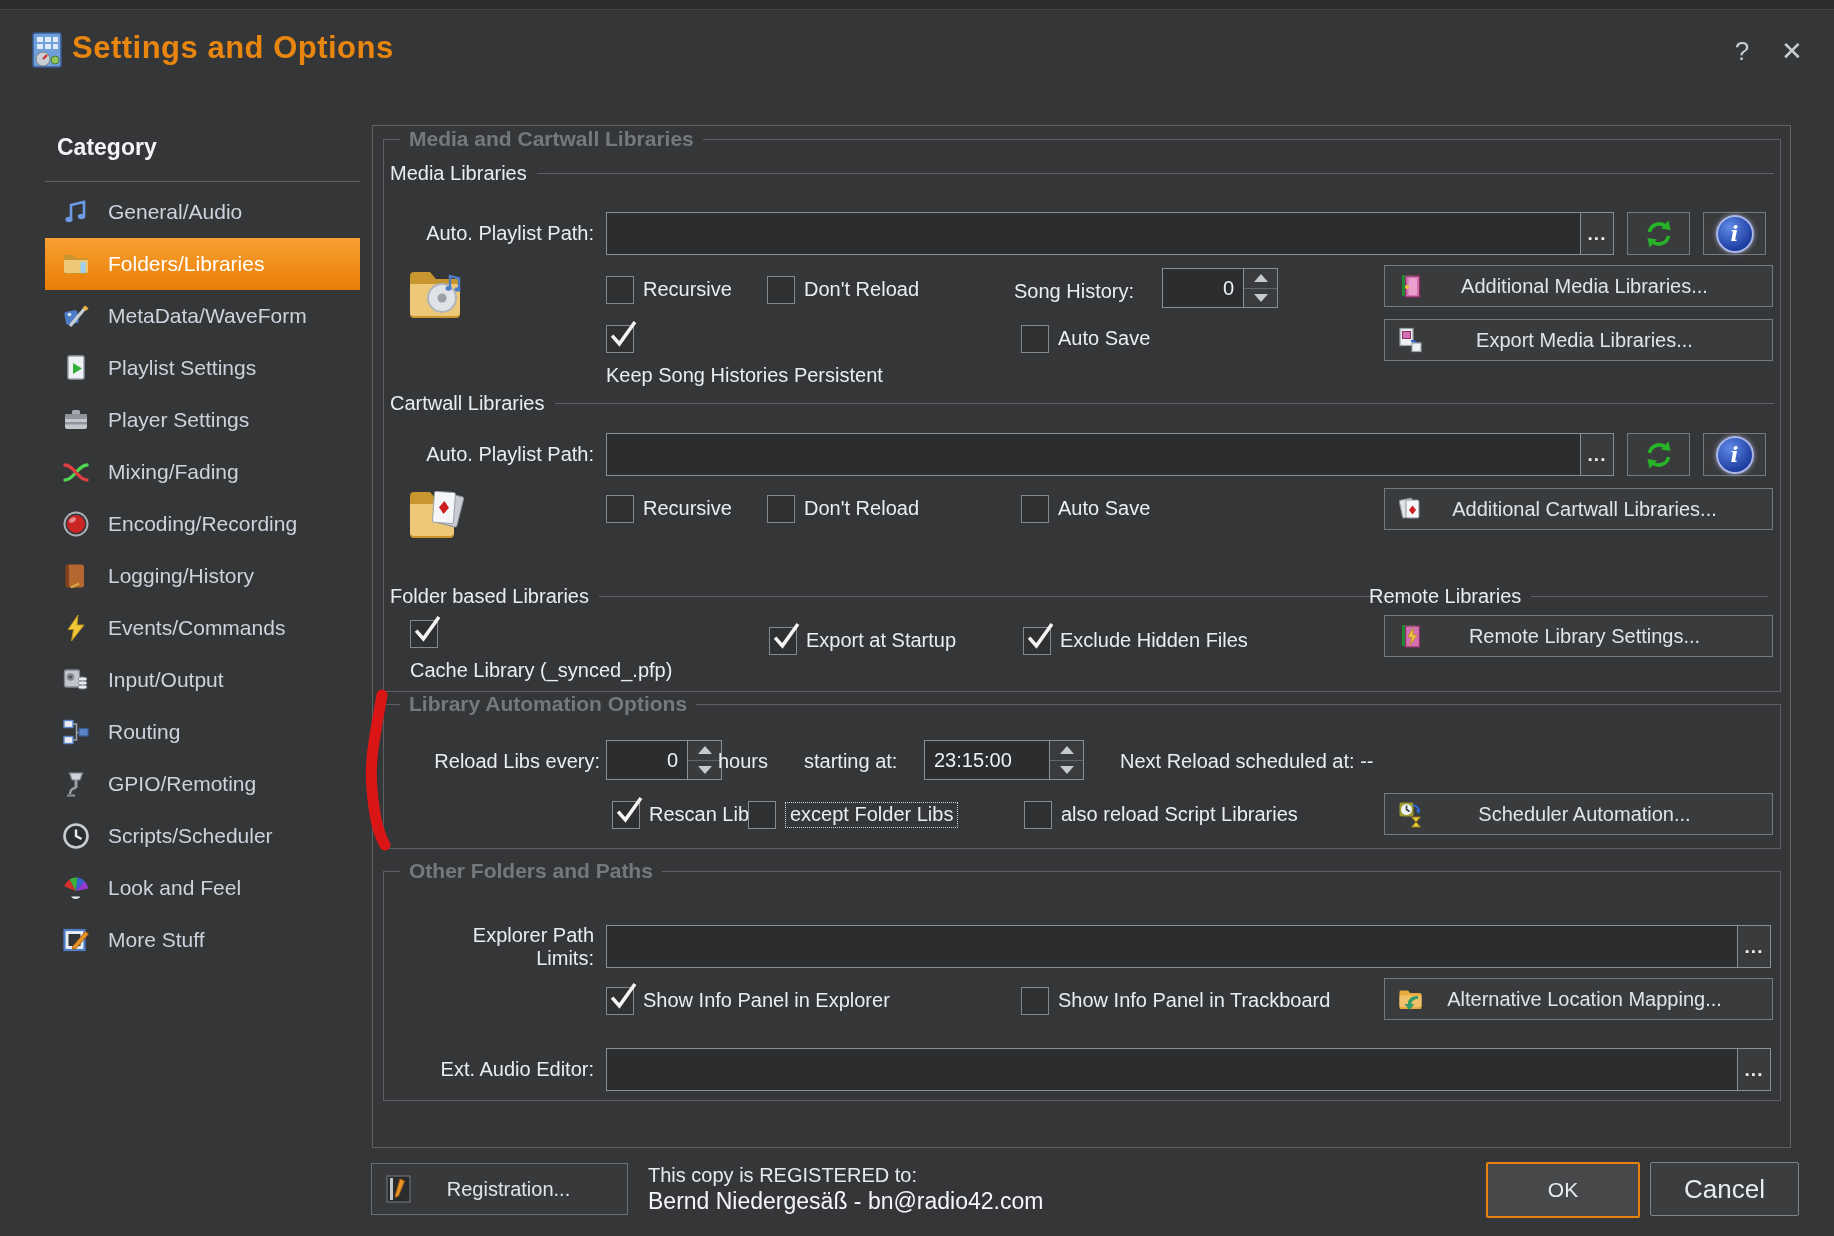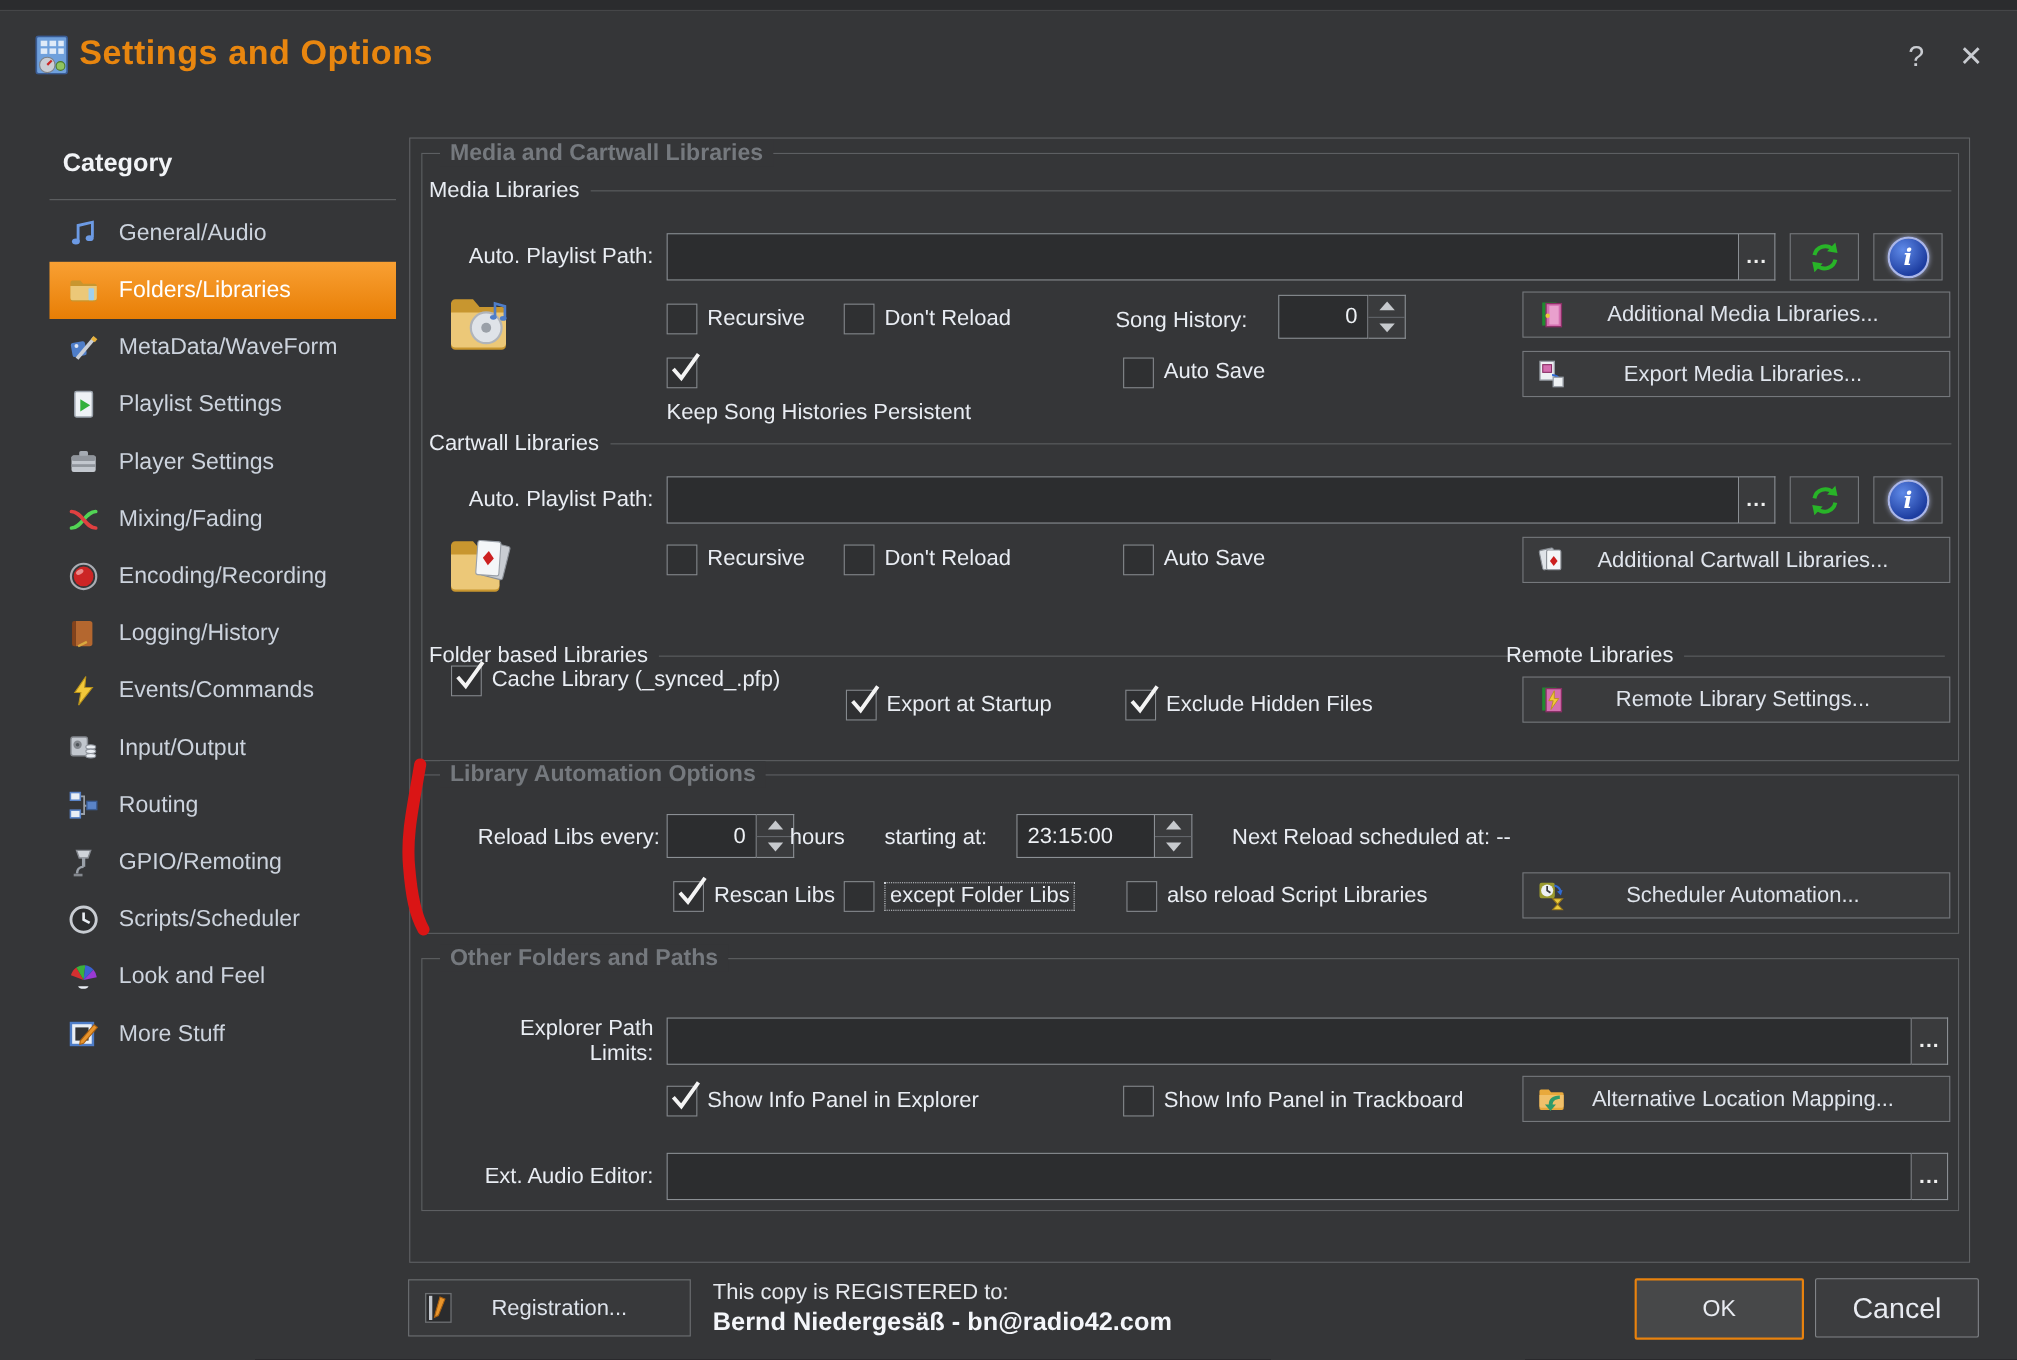--- a/index.html
+++ b/index.html
@@ -57,21 +57,21 @@
     border:1px solid #75787c;color:#dfe4ec;font-size:20px;}
   .act-btn .bicon{width:32px;margin-left:10px;flex:none;display:flex;justify-content:center;}
   .act-btn .btxt{flex:1;text-align:center;padding-right:30px;}
   .plain-lbl{position:absolute;font-size:20px;color:#e9edf3;}
   
   .reg-btn{position:absolute;left:371px;top:1163px;width:255px;height:50px;display:flex;align-items:center;
     background:#38393b;border:1px solid #6d7073;color:#dfe4ec;font-size:20px;}
   .reg-btn .bicon{width:34px;margin-left:10px;flex:none;display:flex;justify-content:center;}
   .reg-btn .btxt{flex:1;text-align:center;padding-right:26px;}
   .foot-line1{position:absolute;left:648px;top:1164px;font-size:20px;color:#e6e9ee;}
-  .foot-line2{position:absolute;left:648px;top:1188px;font-size:23px;font-weight:bold;color:#f4f6fa;text-align:center;}
+  .foot-line2{position:absolute;left:648px;top:1188px;font-size:23px;font-weight:normal;color:#f4f6fa;text-align:center;}
   .ok-btn{position:absolute;left:1486px;top:1162px;width:150px;height:52px;background:#474849;border:2px solid #E8820E;
     color:#e8ebf1;font-size:21px;display:flex;align-items:center;justify-content:center;border-radius:2px;}
   .cancel-btn{position:absolute;left:1650px;top:1162px;width:147px;height:52px;background:#3c3d3f;border:1px solid #818488;
     color:#e8ebf1;font-size:26px;display:flex;align-items:center;justify-content:center;border-radius:2px;}
 </style>
 </head>
 <body>
 
 <div class="window">
   <div class="top-edge"></div>
@@ -440,21 +440,21 @@
 
     <div class="subhead" style="left:6px;top:445px;width:1026px;">
       <span>Folder based Libraries</span>
         <span class="hline"></span>
     </div>
     <div class="subhead" style="left:985px;top:445px;width:399px;">
       <span>Remote Libraries</span>
         <span class="hline"></span>
     </div>
 
-    <div class="cb on" style="left:26px;top:465px;">
+    <div class="cb on" style="left:26px;top:480px;flex-direction:column;">
       <span class="cbbox">
           <svg viewBox="0 0 26 26">
             <path d="M3 14 L10 22 L25 1" stroke="#f4f4f4" stroke-width="3.4" fill="none"></path>
           </svg>
         </span>
       <span class="cbl">Cache Library (_synced_.pfp)</span>
     </div>
     <div class="cb on" style="left:385px;top:487px;">
       <span class="cbbox">
           <svg viewBox="0 0 26 26">
@@ -515,21 +515,21 @@
     <span class="plain-lbl" style="left:736px;top:45px;">Next Reload scheduled at: --</span>
 
     <div class="cb on" style="left:228px;top:96px;">
       <span class="cbbox">
           <svg viewBox="0 0 26 26">
             <path d="M3 14 L10 22 L25 1" stroke="#f4f4f4" stroke-width="3.4" fill="none"></path>
           </svg>
         </span>
       <span class="cbl">Rescan Libs</span>
     </div>
-    <div class="cb" style="left:383px;top:96px;">
+    <div class="cb" style="left:364px;top:96px;">
       <span class="cbbox"></span>
       <span class="cbl dotted">except Folder Libs</span>
     </div>
     <div class="cb" style="left:640px;top:96px;">
       <span class="cbbox"></span>
       <span class="cbl">also reload Script Libraries</span>
     </div>
 
     <div class="act-btn" style="left:1000px;top:88px;">
       <span class="bicon">

